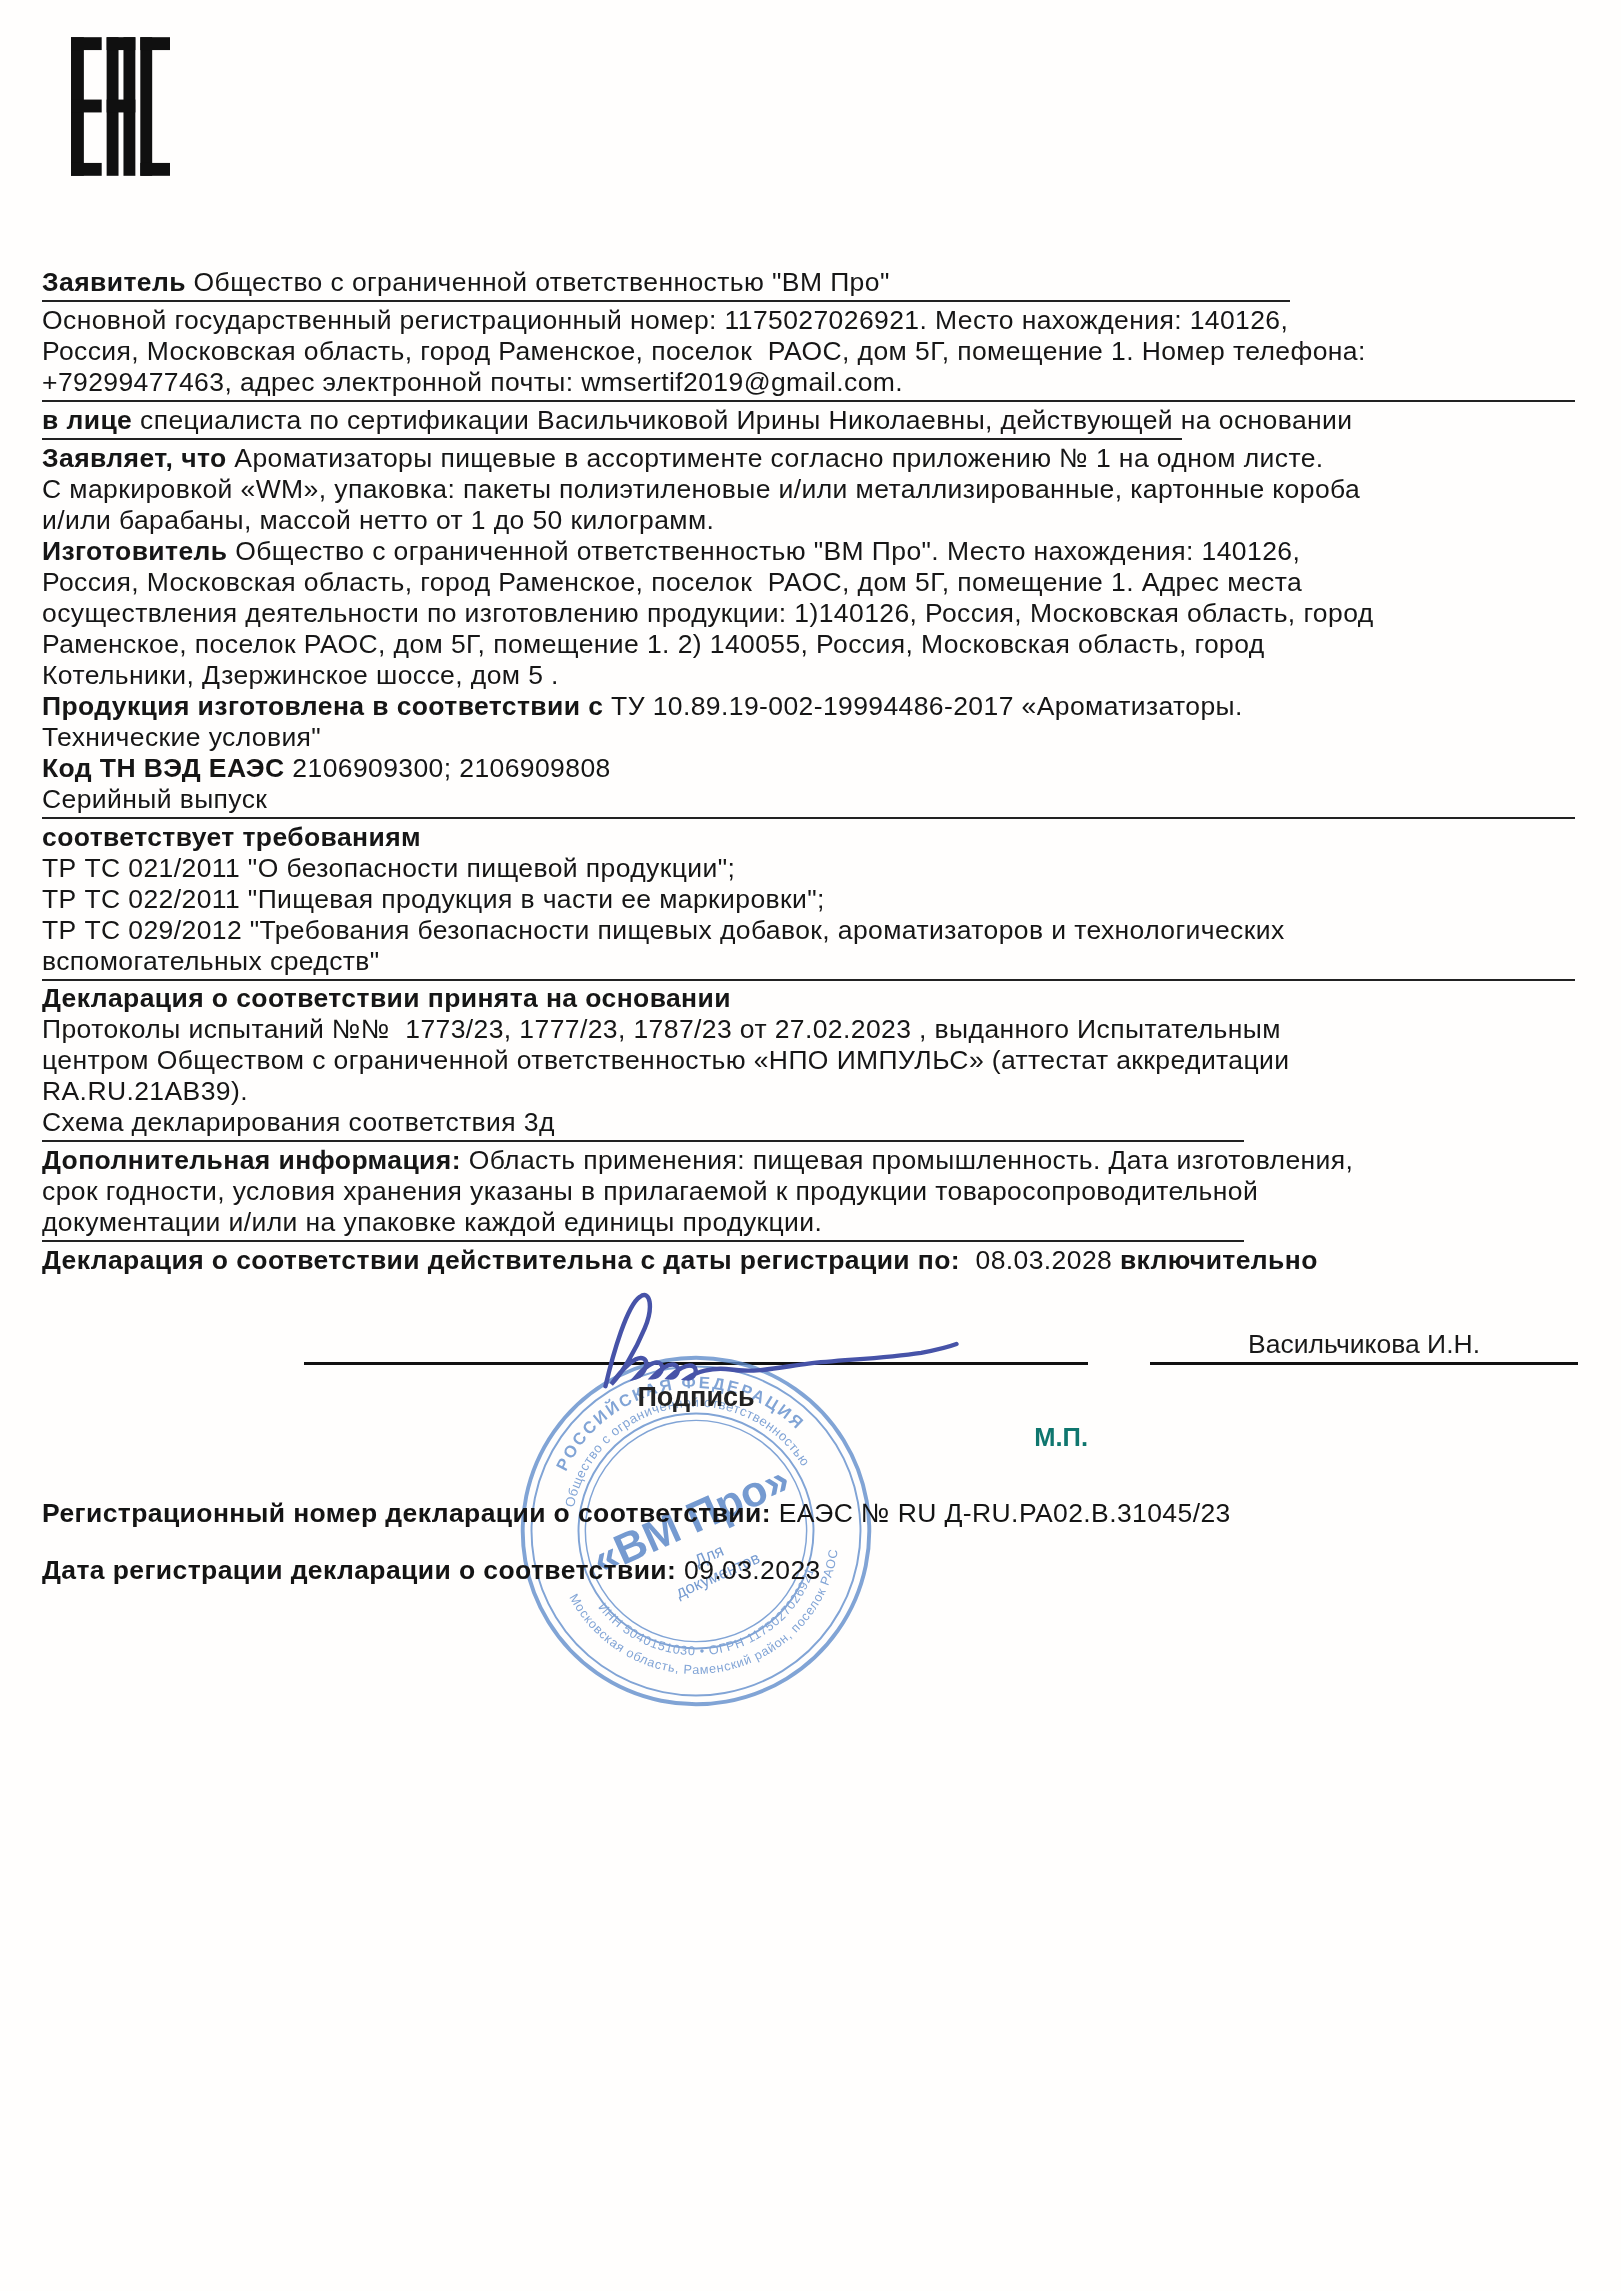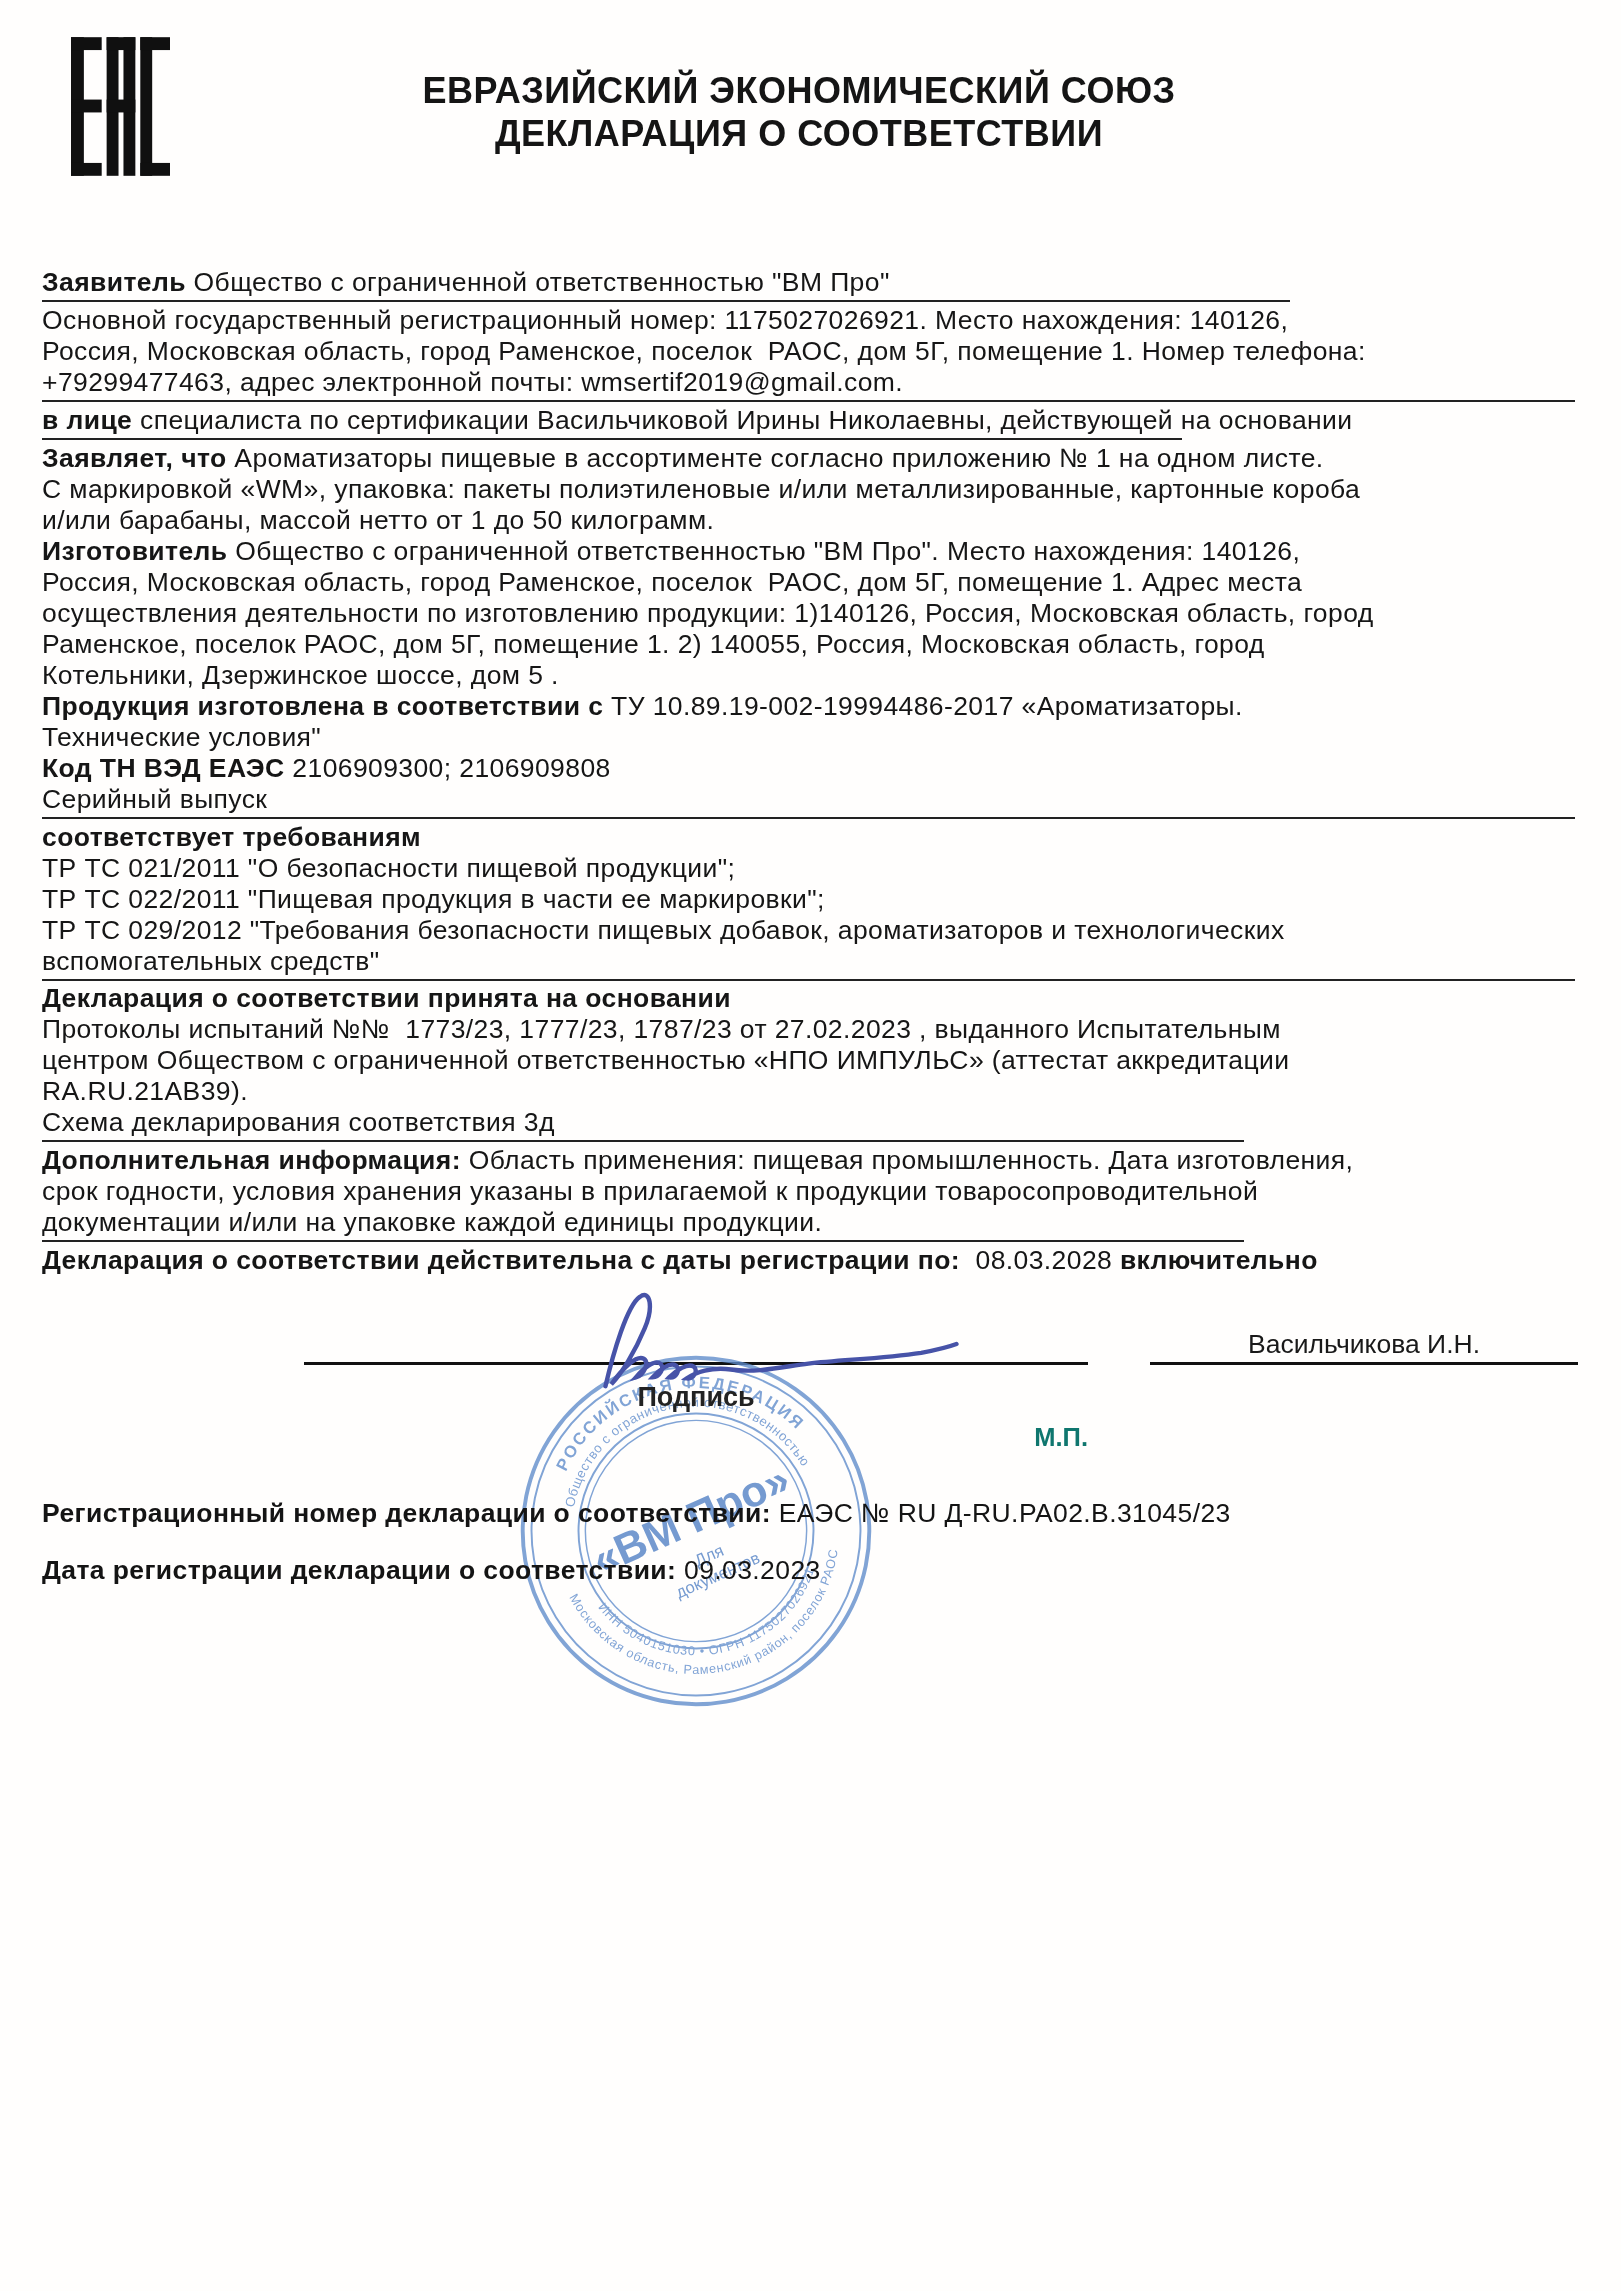--- a/index.html
+++ b/index.html
@@ -63,24 +63,20 @@
       <rect x="53" y="0" width="12" height="140"></rect>
       <rect x="36" y="0" width="29" height="13"></rect>
       <rect x="36" y="63" width="29" height="13"></rect>
 
       <rect x="70" y="0" width="12" height="140"></rect>
       <rect x="70" y="0" width="30" height="13"></rect>
       <rect x="70" y="127" width="30" height="13"></rect>
     </g>
   </svg>
 
-  <div class="title">
-    <div>ЕВРАЗИЙСКИЙ ЭКОНОМИЧЕСКИЙ СОЮЗ</div>
-    <div>ДЕКЛАРАЦИЯ О СООТВЕТСТВИИ</div>
-  </div>
 
   <div class="doc-body">
       <div class="line"><span class="bold">Заявитель</span><span> Общество с ограниченной ответственностью "ВМ Про"</span></div>
       <div class="rule" style="width: 81%;"></div>
       <div class="line"><span>Основной государственный регистрационный номер: 1175027026921. Место нахождения: 140126,</span></div>
       <div class="line"><span>Россия, Московская область, город Раменское, поселок  РАОС, дом 5Г, помещение 1. Номер телефона:</span></div>
       <div class="line"><span>+79299477463, адрес электронной почты: wmsertif2019@gmail.com.</span></div>
       <div class="rule" style="width: 99.5%;"></div>
       <div class="line"><span class="bold">в лице</span><span> специалиста по сертификации Васильчиковой Ирины Николаевны, действующей на основании</span></div>
       <div class="rule" style="width: 74%;"></div>

